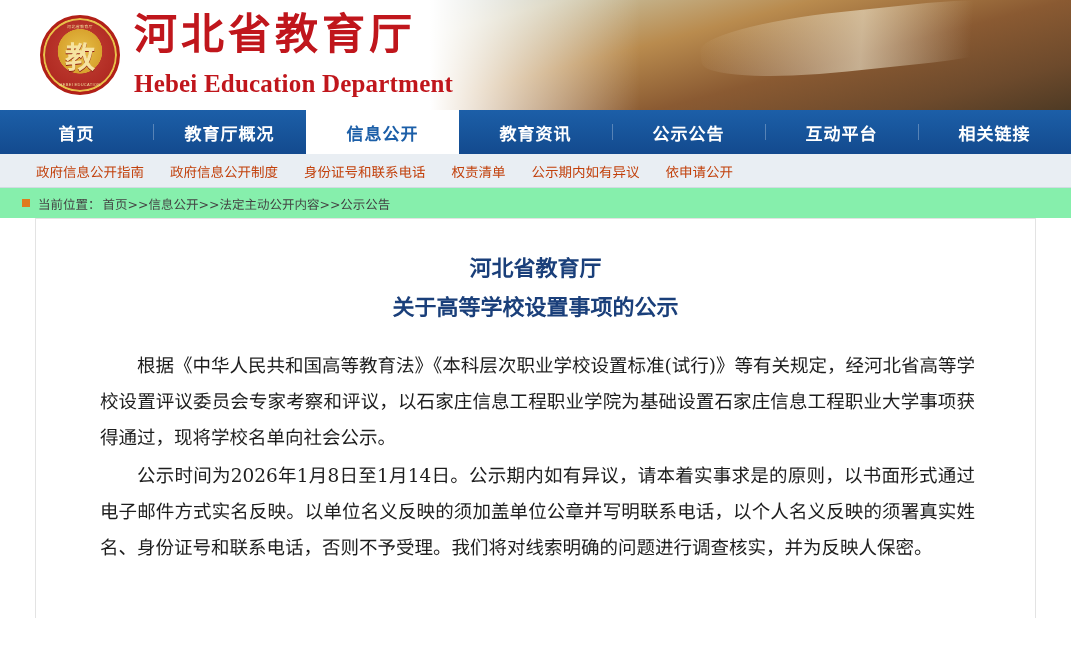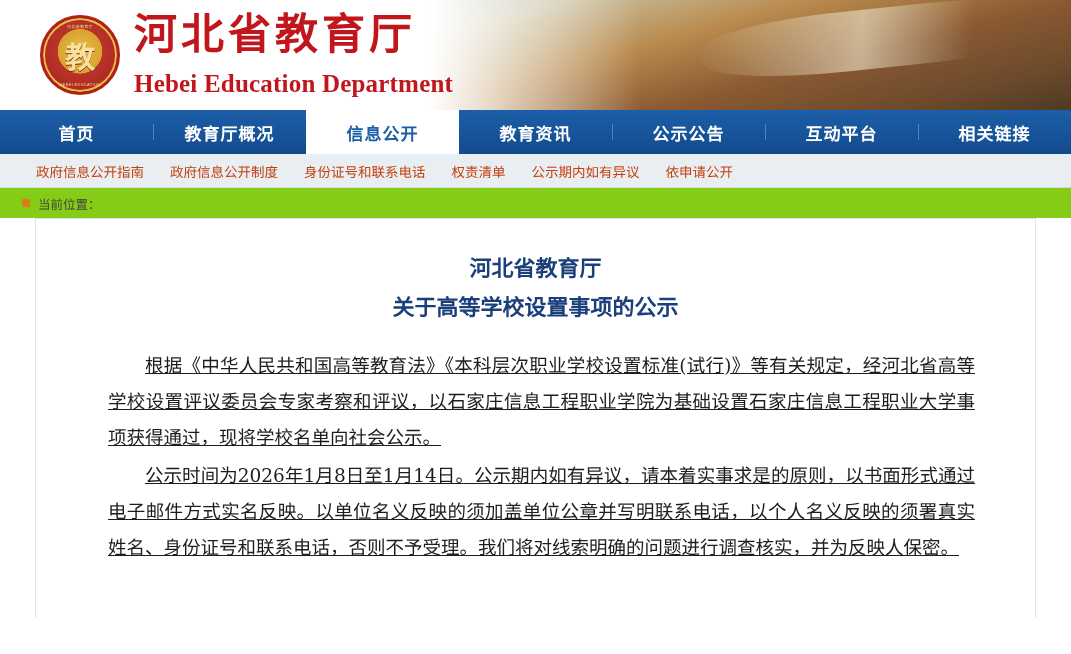--- a/index.html
+++ b/index.html
@@ -163,21 +163,21 @@
 
   
   .breadcrumb {
     height: 30px;
     display: flex;
     align-items: center;
     padding-left: 22px;
     font-size: 12.5px;
     color: #444;
     font-family: "DejaVu Sans", sans-serif;
-    background: #84cc16;
+    background: #86efac;
   }
   .breadcrumb .marker {
     width: 8px; height: 8px;
     background: #e07b1c;
     margin-right: 8px;
     flex: 0 0 auto;
   }
   .breadcrumb .crumb-label { margin-right: 2px; }
 
   
@@ -213,21 +213,21 @@
   .meta span { margin: 0 16px; }
   .meta .fontsize a { color: #555; text-decoration: none; cursor: pointer; }
   .article {
     margin-top: 22px;
     font-family: "DejaVu Serif", serif;
     font-size: 18.5px;
     line-height: 1.95;
     color: #1d1d1d;
     text-align: justify;
   }
-  .article p { margin: 0 0 2px 12px; text-indent: 2em; text-decoration: underline; }
+  .article p { margin: 0 0 2px 4px; text-indent: 2em; }
 </style>
 </head>
 <body>
 
 <div class="banner">
   <div class="banner-photo"></div>
   <div class="banner-inner">
     <div class="emblem">
       <div class="ring-text top">河北省教育厅</div>
       <div class="glyph">教</div>
@@ -255,20 +255,21 @@
   <div class="sub-item">政府信息公开制度</div>
   <div class="sub-item">身份证号和联系电话</div>
   <div class="sub-item">权责清单</div>
   <div class="sub-item">公示期内如有异议</div>
   <div class="sub-item">依申请公开</div>
 </div>
 
 <div class="breadcrumb">
   <span class="marker"></span>
   <span class="crumb-label">当前位置：</span>
+  <span class="crumb-path">首页&gt;&gt;信息公开&gt;&gt;法定主动公开内容&gt;&gt;公示公告</span>
 </div>
 
 <div class="content-wrap">
   <div class="card">
     <div class="doc-title">
       <div>河北省教育厅</div>
       <div>关于高等学校设置事项的公示</div>
     </div>
 
 

